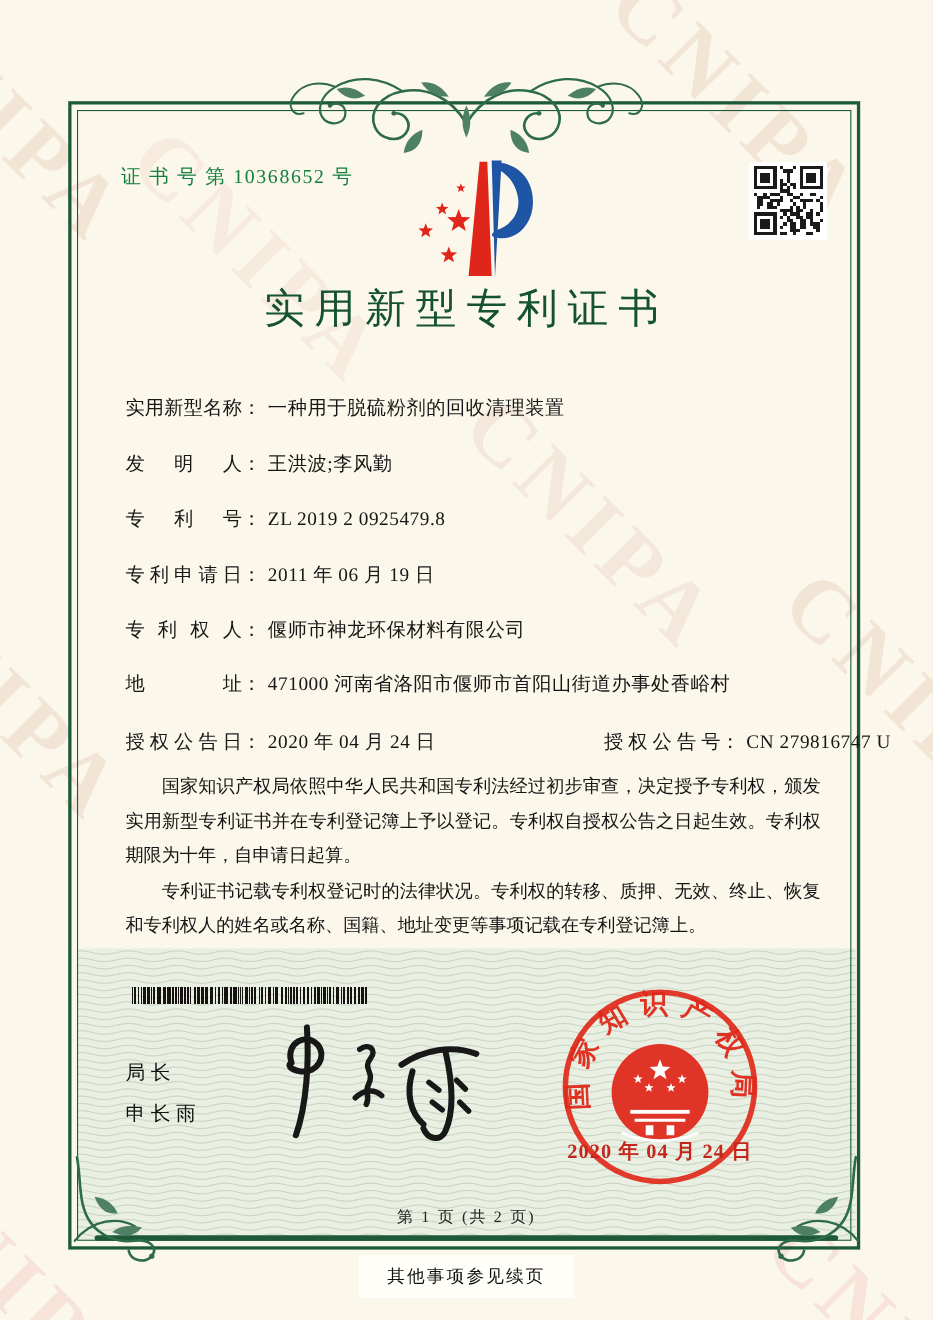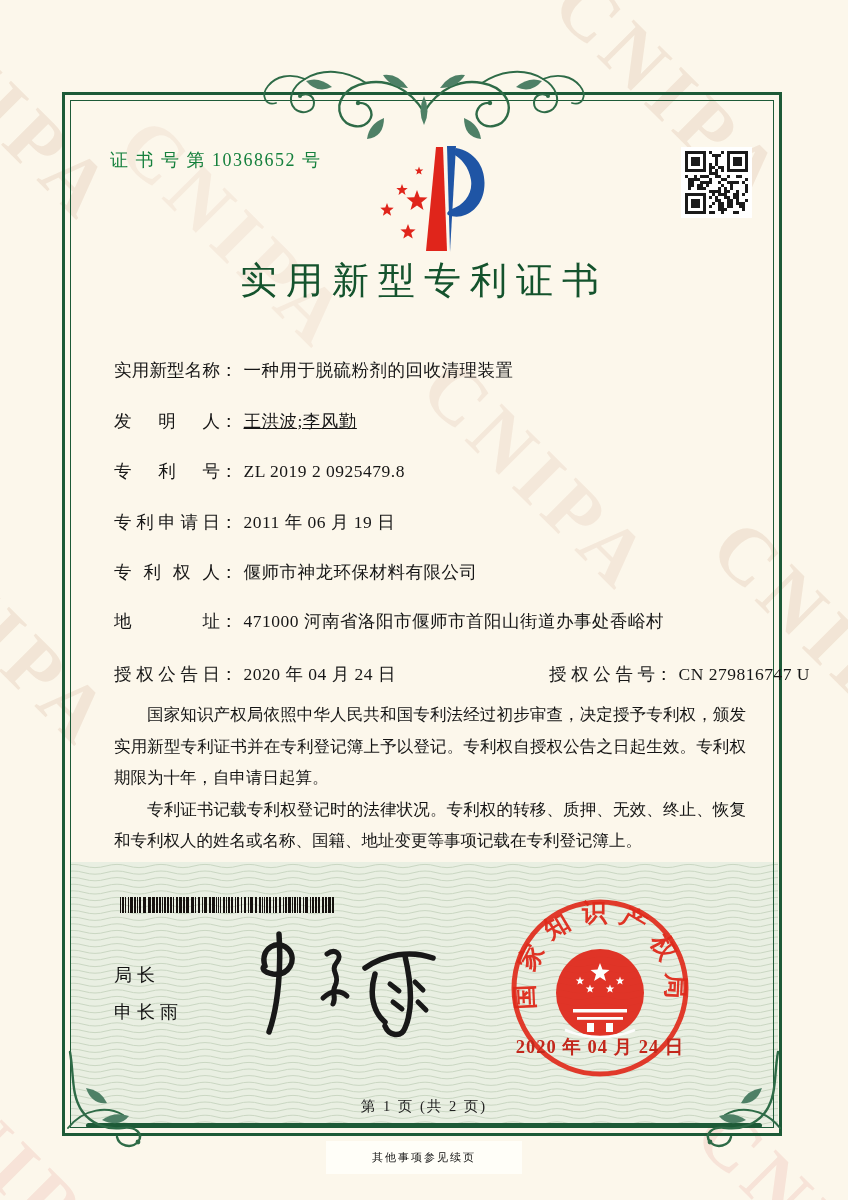--- a/index.html
+++ b/index.html
@@ -37,21 +37,21 @@
   .barcode{position:absolute;left:120px;top:897px;z-index:4;}
   .commissioner{position:absolute;left:114px;top:963px;font-size:18px;letter-spacing:5px;z-index:4;}
   .commissioner div{margin-bottom:13px;}
   .signature{position:absolute;left:235px;top:928px;z-index:5;}
   .seal{position:absolute;left:505px;top:888px;z-index:5;}
   .seal-date{position:absolute;left:505px;top:1034px;width:190px;text-align:center;
              font-size:18.5px;letter-spacing:1px;color:#c3271b;font-weight:600;z-index:6;}
   .page-info{position:absolute;left:0;top:1097px;width:848px;text-align:center;font-size:14.5px;
              letter-spacing:2px;color:#222;z-index:4;}
   .footer-note{position:absolute;left:326px;top:1141px;width:196px;padding:9px 0;background:#fffef8;
-               text-align:center;font-size:11px;letter-spacing:2px;color:#111;z-index:4;}
+               text-align:center;font-size:16px;letter-spacing:2px;color:#111;z-index:4;}
   .ornament{z-index:5;pointer-events:none;}
 </style>
 </head>
 <body>
 
 <div class="page">
 
   <div class="wm" style="left:-70px;top:-28px;">CNIPA</div>
   <div class="wm" style="left:600px;top:-42px;">CNIPA</div>
   <div class="wm" style="left:165px;top:100px;color:rgba(205,158,128,0.13);">CNIPA</div>
@@ -382,21 +382,21 @@
         <rect x="52" y="64" width="3" height="3"></rect>
         <rect x="55" y="64" width="3" height="3"></rect>
       </g>
   </svg>
 
   <div class="title">实用新型专利证书</div>
 
   <div class="frow" style="top:358px;">
     <span class="flabel">实用新型名称</span><span class="fcolon">：</span><span class="fvalue">一种用于脱硫粉剂的回收清理装置</span>
   </div>
-  <div class="frow" style="top:409px;text-decoration:underline;">
+  <div class="frow" style="top:409px;">
     <span class="flabel">发明人</span><span class="fcolon">：</span><span class="fvalue">王洪波;李风勤</span>
   </div>
   <div class="frow" style="top:459px;">
     <span class="flabel">专利号</span><span class="fcolon">：</span><span class="fvalue">ZL 2019 2 0925479.8</span>
   </div>
   <div class="frow" style="top:510px;">
     <span class="flabel">专利申请日</span><span class="fcolon">：</span><span class="fvalue">2011 年 06 月 19 日</span>
   </div>
   <div class="frow" style="top:560px;">
     <span class="flabel">专利权人</span><span class="fcolon">：</span><span class="fvalue">偃师市神龙环保材料有限公司</span>

